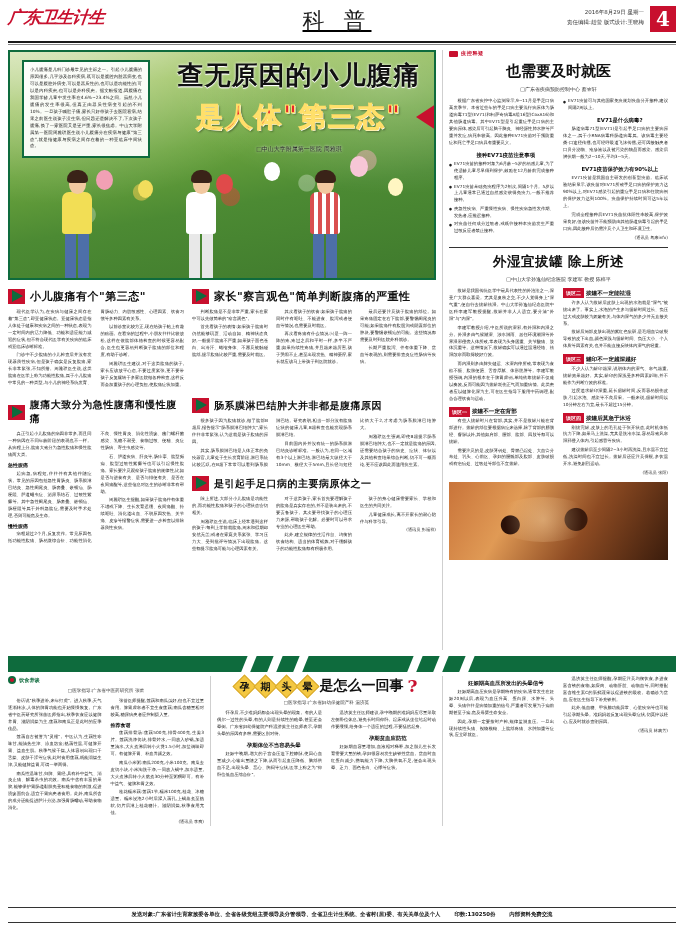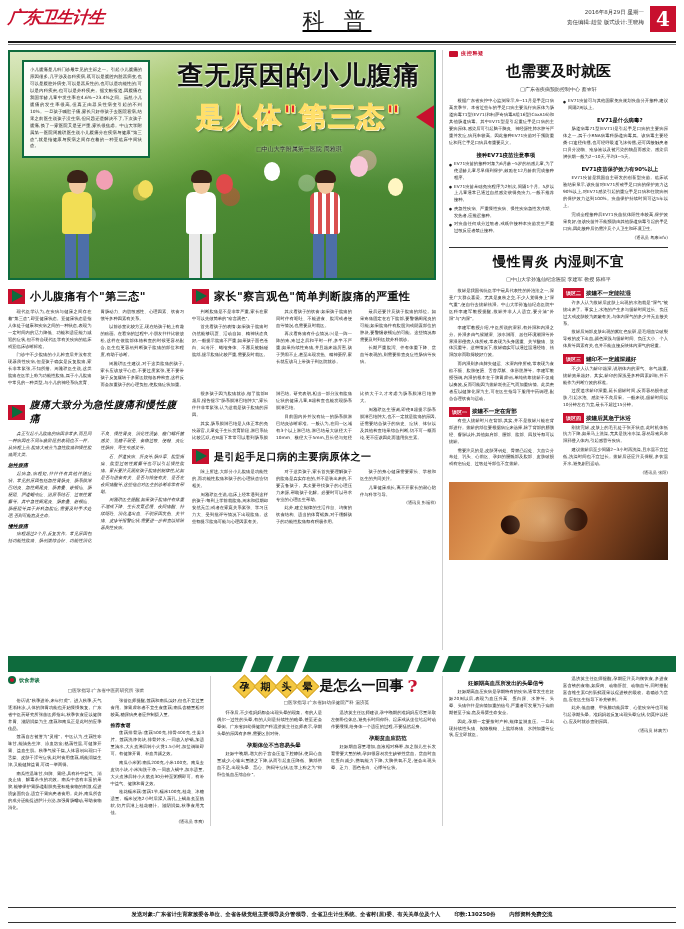--- a/index.html
+++ b/index.html
@@ -302,37 +302,41 @@
             <p>首先看孩子的表情:如果孩子腹痛时仍然能够玩耍、活动自如、精神状态良好,一般提示腹痛不严重;如果孩子面色苍白、出冷汗、蜷缩身体、不愿意被触碰腹部,提示腹痛比较严重,需要及时就医。</p>
             <p>其次看孩子的饮食:如果孩子腹痛的同时伴有呕吐、不能进食、腹泻或者便血等情况,也需要及时就医。</p>
             <p>再次看疼痛有什么情况:只是一阵一阵的疼,疼过之后和平时一样,多半不严重;如果持续性疼痛,并且越来越厉害,孩子哭闹不止,甚至出现发热、精神萎靡,家长就应该马上带孩子到医院就诊。</p>
             <p>最后还要注意孩子腹痛的部位。如果疼痛固定在右下腹部,要警惕阑尾炎的可能;如果腹痛伴有腹股沟或阴囊部位的肿块,要警惕嵌顿疝的可能。这些情况都需要及时到医院外科就诊。</p>
             <p>长期严重腹泻、伴有体重下降、贫血等表现的,则需要排查炎症性肠病等疾病。</p>
           </div>
         </div>
       </div>
 
       <div style="display:flex; gap:8px; margin-top:3px;">
-        <div style="width:176px;font-style:italic;">
+        <div style="width:176px;">
           <div class="sec-head">
             <div class="flag"></div>
             <div class="sec-title sm">腹痛大致分为急性腹痛和慢性腹痛</div>
           </div>
           <div class="cols2 bodytext">
             <p>真正引起小儿腹痛的病因非常多,而且同一种病因在不同年龄阶段的表现也不一样。从病程上分,腹痛大致分为急性腹痛和慢性腹痛两大类。</p>
             <p class="subhead">急性腹痛</p>
             <p>起病急,病程短,往往伴有其他伴随症状。常见的原因包括急性胃肠炎、肠系膜淋巴结炎、急性阑尾炎、肠套叠、嵌顿疝、肠梗阻、胆道蛔虫症、泌尿系结石、过敏性紫癜等。其中急性阑尾炎、肠套叠、嵌顿疝、肠梗阻等属于外科急腹症,需要及时手术处理,否则可能危及生命。</p>
             <p class="subhead">慢性腹痛</p>
             <p>病程超过2个月,反复发作。常见原因包括功能性腹痛、肠易激综合征、功能性消化不良、慢性胃炎、消化性溃疡、幽门螺杆菌感染、乳糖不耐受、食物过敏、便秘、炎症性肠病、寄生虫感染等。</p>
             <p>石、胆道疾病、肝炎等,肠痉挛、腹型癫痫、腹型过敏性紫癜等也可以引起慢性腹痛。家长要注意观察孩子腹痛的规律性,比如是否与进食有关、是否与排便有关、是否在夜间痛醒等,这些信息对医生的诊断非常有帮助。</p>
             <p>周雅琪医生提醒,如果孩子腹痛伴有体重不增或下降、生长发育迟缓、夜间痛醒、持续呕吐、消化道出血、不明原因发热、关节痛、皮疹等报警症状,需要进一步检查以排除器质性疾病。</p>
           </div>
         </div>
         <div style="width:244px;">
           <div>
+            <div class="sec-head">
+              <div class="flag"></div>
+              <div class="sec-title sm">肠系膜淋巴结肿大并非都是腹痛原因</div>
+            </div>
             <div class="cols3 bodytext">
               <p>很多孩子因为腹痛就诊,做了腹部B超后,报告提示"肠系膜淋巴结肿大",家长往往非常紧张,认为这就是孩子腹痛的原因。</p>
               <p>其实,肠系膜淋巴结是人体正常的免疫器官,儿童处于生长发育阶段,淋巴系统比较活跃,在B超下常常可以看到肠系膜淋巴结。研究表明,相当一部分没有腹痛症状的健康儿童,B超检查也能发现肠系膜淋巴结。</p>
               <p>目前国内外并没有统一的肠系膜淋巴结炎诊断标准。一般认为,在同一区域有3个以上淋巴结,淋巴结最大纵径大于10mm、横径大于5mm,且长径与短径比值大于2,才考虑为肠系膜淋巴结肿大。</p>
               <p>周雅琪医生强调,即使B超提示肠系膜淋巴结肿大,也不一定就是腹痛的原因,还需要结合孩子的病史、症状、体征以及其他检查结果综合判断,切不可一概而论,更不应该因此而滥用抗生素。</p>
             </div>
           </div>
           <div style="margin-top:3px;">
             <div class="sec-head">
               <div class="flag"></div>
@@ -373,21 +377,21 @@
           <p class="r-sub">EV71是什么病毒?</p>
           <p>肠道病毒71型(EV71)是引起手足口病的主要病原体之一,属于小RNA病毒科肠道病毒属。该病毒主要经粪-口途径传播,也可经呼吸道飞沫传播,还可因接触患者口鼻分泌物、疱疹液以及被污染的物品而感染。感染后潜伏期一般为2~10天,平均3~5天。</p>
           <p class="r-sub">EV71疫苗保护效力有90%以上</p>
           <p>EV71疫苗是我国自主研发的创新型疫苗。临床试验结果显示,该疫苗对EV71所致手足口病的保护效力达90%以上,对EV71感染引起的重症手足口病和住院病例的保护效力达到100%。疫苗保护持续时间可达5年以上。</p>
           <p>完成全程接种后EV71疫苗抗体阳性率较高,保护效果良好,但该疫苗并不能预防由其他肠道病毒引起的手足口病,因此接种后仍需注意个人卫生和环境卫生。</p>
           <p class="sig">(通讯员 粤康info)</p>
         </div>
       </div>
 
       <div style="margin-top:6px; border-top:1px solid #333; padding-top:5px;">
-        <div class="cup-head">慢性胃炎 内湿则不宜</div>
+        <div class="cup-head">外湿宜拔罐 除上所述</div>
         <div class="r-byline">□中山大学孙逸仙纪念医院   李建军 教授  陈梓平</div>
         <div class="cols2 bodytext">
           <p>拔罐是我国传统医学中最具代表性的外治法之一,深受广大群众喜爱。尤其是夏秋之交,不少人觉得身上"湿气重",便自行去拔罐祛湿。中山大学孙逸仙纪念医院中医科李建军教授提醒,拔罐并非人人适宜,要分清"外湿"与"内湿"。</p>
           <p>李建军教授介绍,中医所说的湿邪,有外湿和内湿之分。外湿多由气候潮湿、涉水淋雨、居住环境潮湿等外界湿邪侵袭人体所致,常表现为头身困重、关节酸痛、肢体沉重等。这种情况下,拔罐确实可以通过温通经络、祛湿散寒而取得较好疗效。</p>
           <p>而内湿则多由脾失健运、水湿内停所致,常表现为食欲不振、腹胀便溏、舌苔厚腻、体形肥胖等。李建军教授强调,内湿的根本在于脾胃虚弱,单纯依靠拔罐不仅难以奏效,反而可能因为拔罐耗伤正气而加重病情。此类患者应以健脾化湿为主,可在医生指导下服用中药调理,配合合理饮食与运动。</p>
 
           <p class="mistake-line">
             <span class="mistake-tag">误区一</span><span class="txt">拔罐不一定在背部</span>
           </p>
           <p>有些人拔罐时只在背部,其实,并不是拔罐只能在背部进行。拔罐的部位要根据病症来选择,除了背部的膀胱经、督脉以外,其他如肩部、腰部、腹部、四肢等都可以拔罐。</p>

